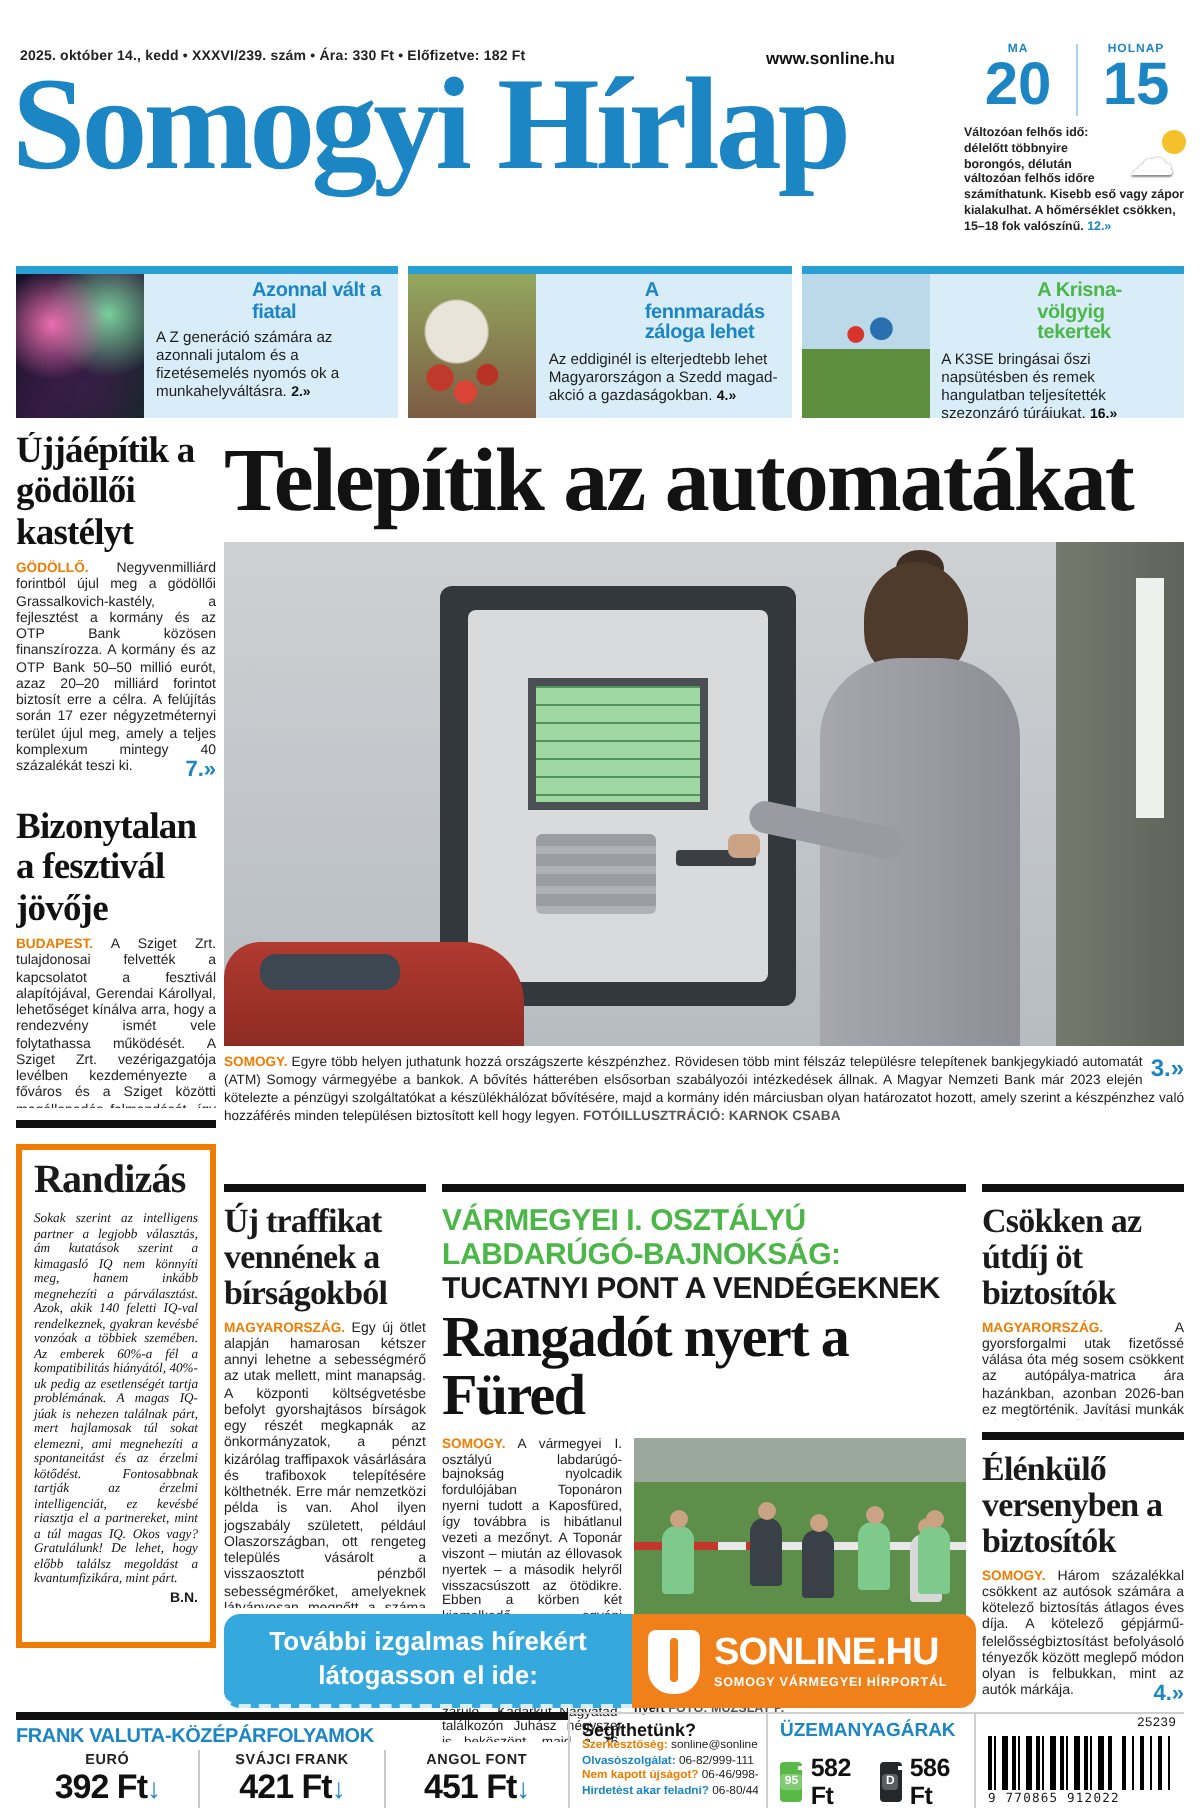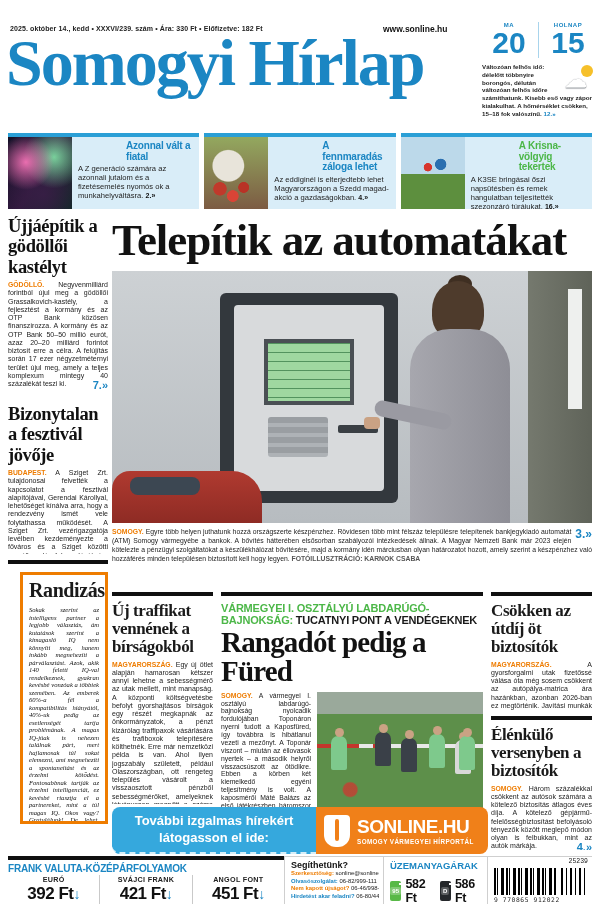--- a/index.html
+++ b/index.html
@@ -51,21 +51,21 @@
   
   .leftcol { position:absolute; top:216px; left:8px; width:100px; height:620px; }
   .l-art { overflow:hidden; }
   .l-art .ltitle { font-family:"Liberation Serif", serif; font-size:18.5px; font-weight:bold; line-height:1.1; letter-spacing:-0.4px; color:#111; }
   .loc { font-size:6.8px; font-weight:bold; color:#ee7c00; }
   .l-art .lbody, .m-art .lbody { margin-top:4px; font-size:7px; line-height:1.18; text-align:justify; color:#222; }
   .ref { color:#1b86c3; font-weight:900; font-size:11px; float:right; margin-left:4px; line-height:1; }
   .art1 { height:188px; }
   .art2 { height:150px; }
   .lbar { height:4px; background:#101010; margin:6px 0 8px; }
-  .randizas { border:2px solid #ee7c00; border-width:3px 3px 3px 3px; padding:6px 6px 5px; height:252px; overflow:hidden; background:#fff;margin-left:12px; }
+  .randizas { border:2px solid #ee7c00; border-width:3px 3px 3px 3px; padding:6px 6px 5px; height:252px; overflow:hidden; background:#fff; }
   .randizas .rtitle { font-family:"Liberation Serif", serif; font-size:20px; font-weight:bold; letter-spacing:-0.4px; margin:-2px 0 4px; }
   .randizas .rbody { font-family:"Liberation Serif", serif; font-style:italic; font-size:6.6px; line-height:1.14; text-align:justify; color:#111; }
   .randizas .rby { text-align:right; font-size:7px; font-weight:bold; margin-top:2px; }
 
   
   .lead { position:absolute; top:214px; left:112px; right:8px; }
   .kicker { font-size:10.5px; font-weight:bold; letter-spacing:-0.2px; color:#111; }
   .kicker .khl { color:#ee7c00; }
   .lead h2 { font-family:"Liberation Serif", serif; font-size:45px; font-weight:bold; letter-spacing:-1px; line-height:1.05; color:#121212; margin-top:3px; }
   .leadphoto { position:relative; margin-top:7px; height:252px; background:linear-gradient(#cdd1d4,#b7bcc0); overflow:hidden; }
@@ -90,21 +90,21 @@
   .leadcap .cred { color:#555; font-weight:bold; }
   .leadcap .ref { font-size:12px; }
 
   
   .mid { position:absolute; top:592px; left:112px; right:8px; display:flex; gap:8px; }
   .mbar { height:3.5px; background:#101010; margin-bottom:6px; }
   .m-art .mtitle { font-family:"Liberation Serif", serif; font-size:17px; font-weight:bold; line-height:1.08; letter-spacing:-0.4px; }
   .col-trafik { width:101px; flex:0 0 101px; height:212px; overflow:hidden; }
   .col-sport { flex:1; }
   .col-right { width:101px; flex:0 0 101px; height:258px; overflow:hidden; }
-  .skicker { font-size:11px; font-weight:bold; letter-spacing:-0.2px; }
+  .skicker { font-size:15px; font-weight:bold; letter-spacing:-0.2px; }
   .skicker .khl { color:#4cb748; }
   .col-sport h3 { font-family:"Liberation Serif", serif; font-size:29px; font-weight:bold; letter-spacing:-0.8px; line-height:1.02; margin-top:2px; color:#121212; }
   .sportrow { display:flex; gap:6px; margin-top:5px; }
   .sbody { width:90px; flex:0 0 90px; font-size:6.8px; line-height:1.16; text-align:justify; height:152px; overflow:hidden; }
   .sphotoblock { flex:1; }
   .sphoto { position:relative; height:122px; background:
       radial-gradient(circle at 20% 80%, rgba(200,60,50,.8) 4%, transparent 5%),
       linear-gradient(#9aa99b 18%, #5d8f4a 18%); overflow:hidden; }
   .player { position:absolute; width:16px; height:34px; border-radius:7px 7px 2px 2px; }
   .player .phead { position:absolute; top:-8px; left:4px; width:9px; height:9px; border-radius:50%; background:#caa284; }
@@ -263,21 +263,21 @@
   <section class="mid">
     <article class="m-art col-trafik">
       <div class="mbar"></div>
       <h3 class="mtitle">Új traffikat vennének a bírságokból</h3>
       <p class="lbody"><span class="loc">MAGYARORSZÁG.</span><span> Egy új ötlet alapján hamarosan kétszer annyi lehetne a sebességmérő az utak mellett, mint manapság. A központi költségvetésbe befolyt gyorshajtásos bírságok egy részét megkapnák az önkormányzatok, a pénzt kizárólag traffipaxok vásárlására és trafiboxok telepítésére költhetnék. Erre már nemzetközi példa is van. Ahol ilyen jogszabály született, például Olaszországban, ott rengeteg település vásárolt a visszaosztott pénzből sebességmérőket, amelyeknek látványosan megnőtt a száma országszerte.</span> </p>
     </article>
 
     <article class="col-sport">
       <div class="mbar"></div>
       <div class="skicker"><span class="khl">VÁRMEGYEI I. OSZTÁLYÚ LABDARÚGÓ-BAJNOKSÁG:</span><span> TUCATNYI PONT A VENDÉGEKNEK</span></div>
-      <h3>Rangadót pedig a Füred</h3>
+      <h3>Rangadót nyert a Füred</h3>
       <div class="sportrow">
         <p class="sbody"><span class="loc">SOMOGY.</span><span> A vármegyei I. osztályú labdarúgó-bajnokság nyolcadik fordulójában Toponáron nyerni tudott a Kaposfüred, így továbbra is hibátlanul vezeti a mezőnyt. A Toponár viszont – miután az éllovasok nyertek – a második helyről visszacsúszott az ötödikre. Ebben a körben két kiemelkedő egyéni teljesítmény is volt. A kaposmérői Máté Balázs az első játékrészben háromszor is bevette a kapuját, míg a fölényes vendégsikerrel záruló Kadarkút–Nagyatád-találkozón Juhász négyszer is beköszönt, majd a 76. perctől már a pihenőjét tölthette.</span> </p>
         <div class="sphotoblock">
           <div class="sphoto">
             <div class="srail"></div>
             <div class="player pg" style="left:14px; top:44px;">
                 <span class="phead"></span>
               </div>
             <div class="player pd" style="left:58px; top:40px;">
                 <span class="phead"></span>

